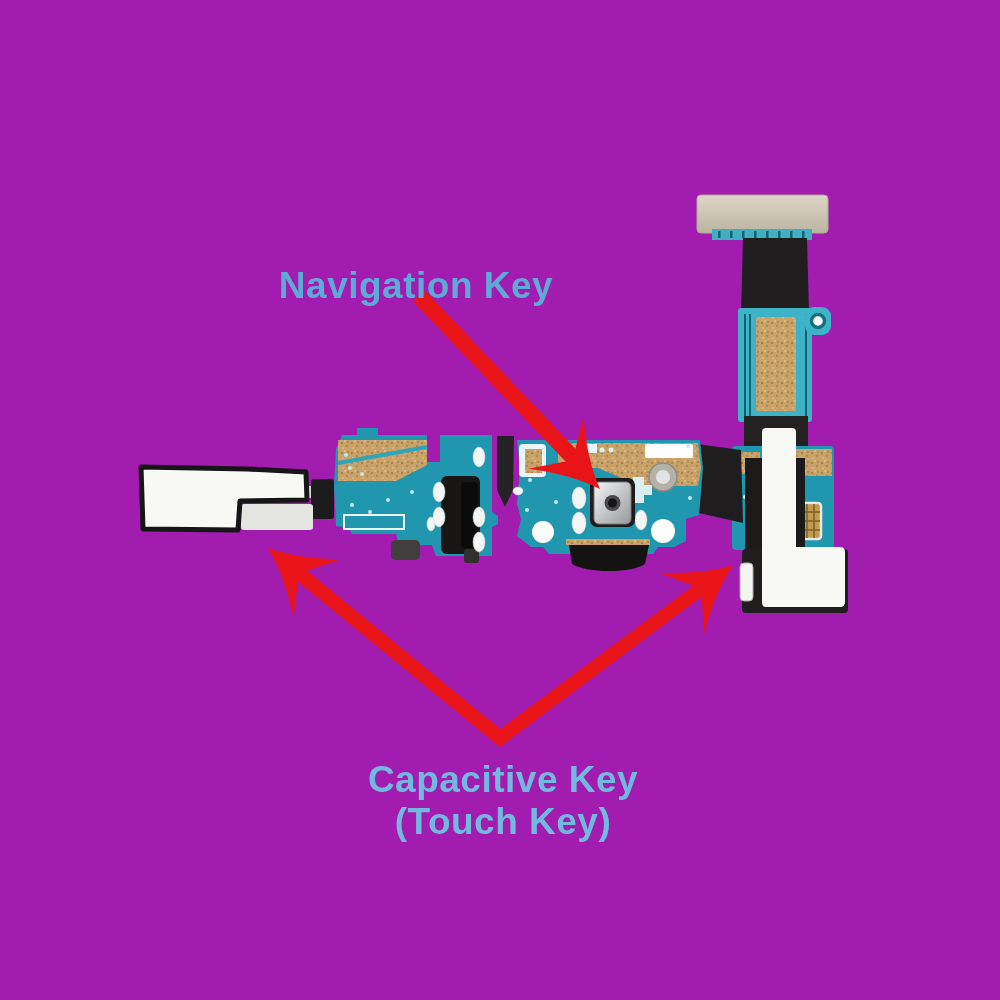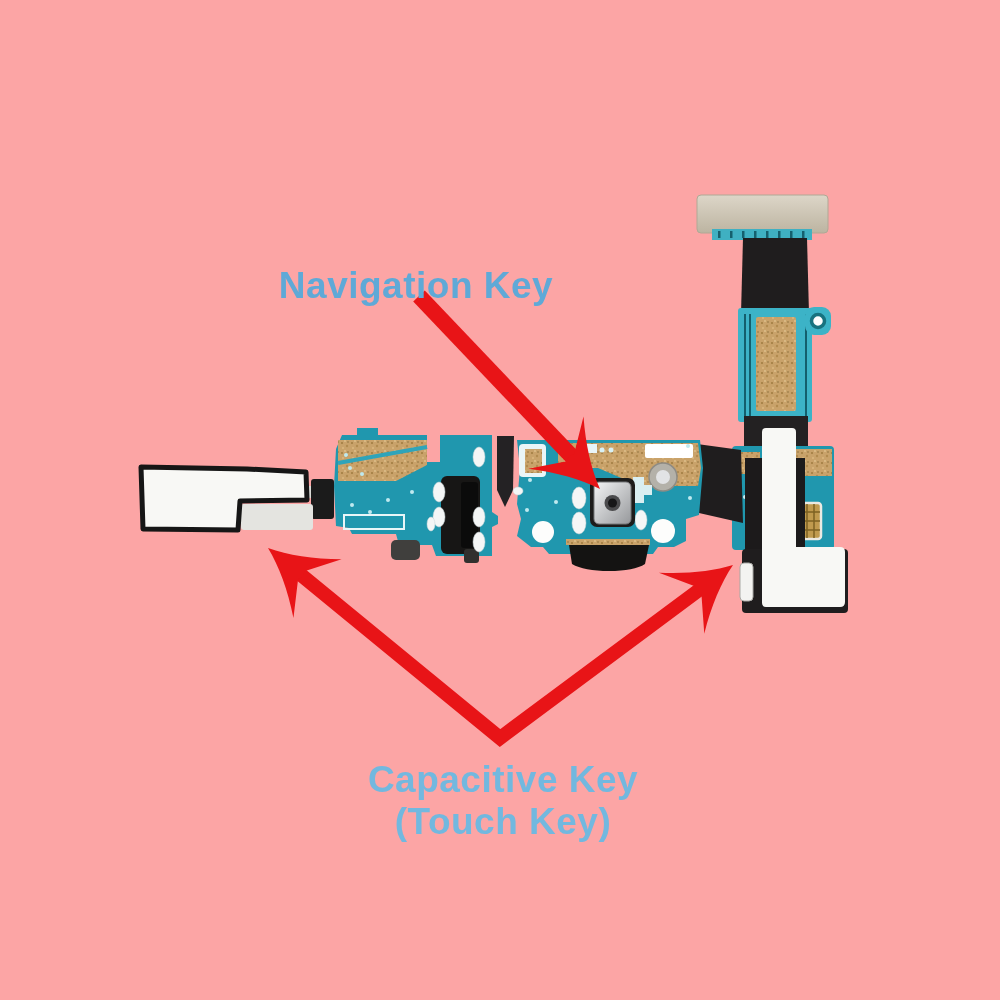--- a/index.html
+++ b/index.html
@@ -1,16 +1,16 @@
 <!DOCTYPE html>
 <html><head>
 <meta charset="utf-8">
 <style>
   html,body { margin:0; padding:0; background:#ffffff; }
-  .stage { position:relative; width:1000px; height:1000px; background:#fca5a5; overflow:hidden; }
+  .stage { position:relative; width:1000px; height:1000px; background:#a21caf; overflow:hidden; }
   .stage svg { position:absolute; left:0; top:0; }
   .anno-text { font: 700 37px "Liberation Sans", sans-serif; letter-spacing:0.5px; }
 </style>
 </head>
 <body>
 
 <div class="stage">
 <svg width="1000" height="1000" viewBox="0 0 1000 1000">
   <defs>
     <pattern id="copperTex" patternUnits="userSpaceOnUse" width="10" height="10">

